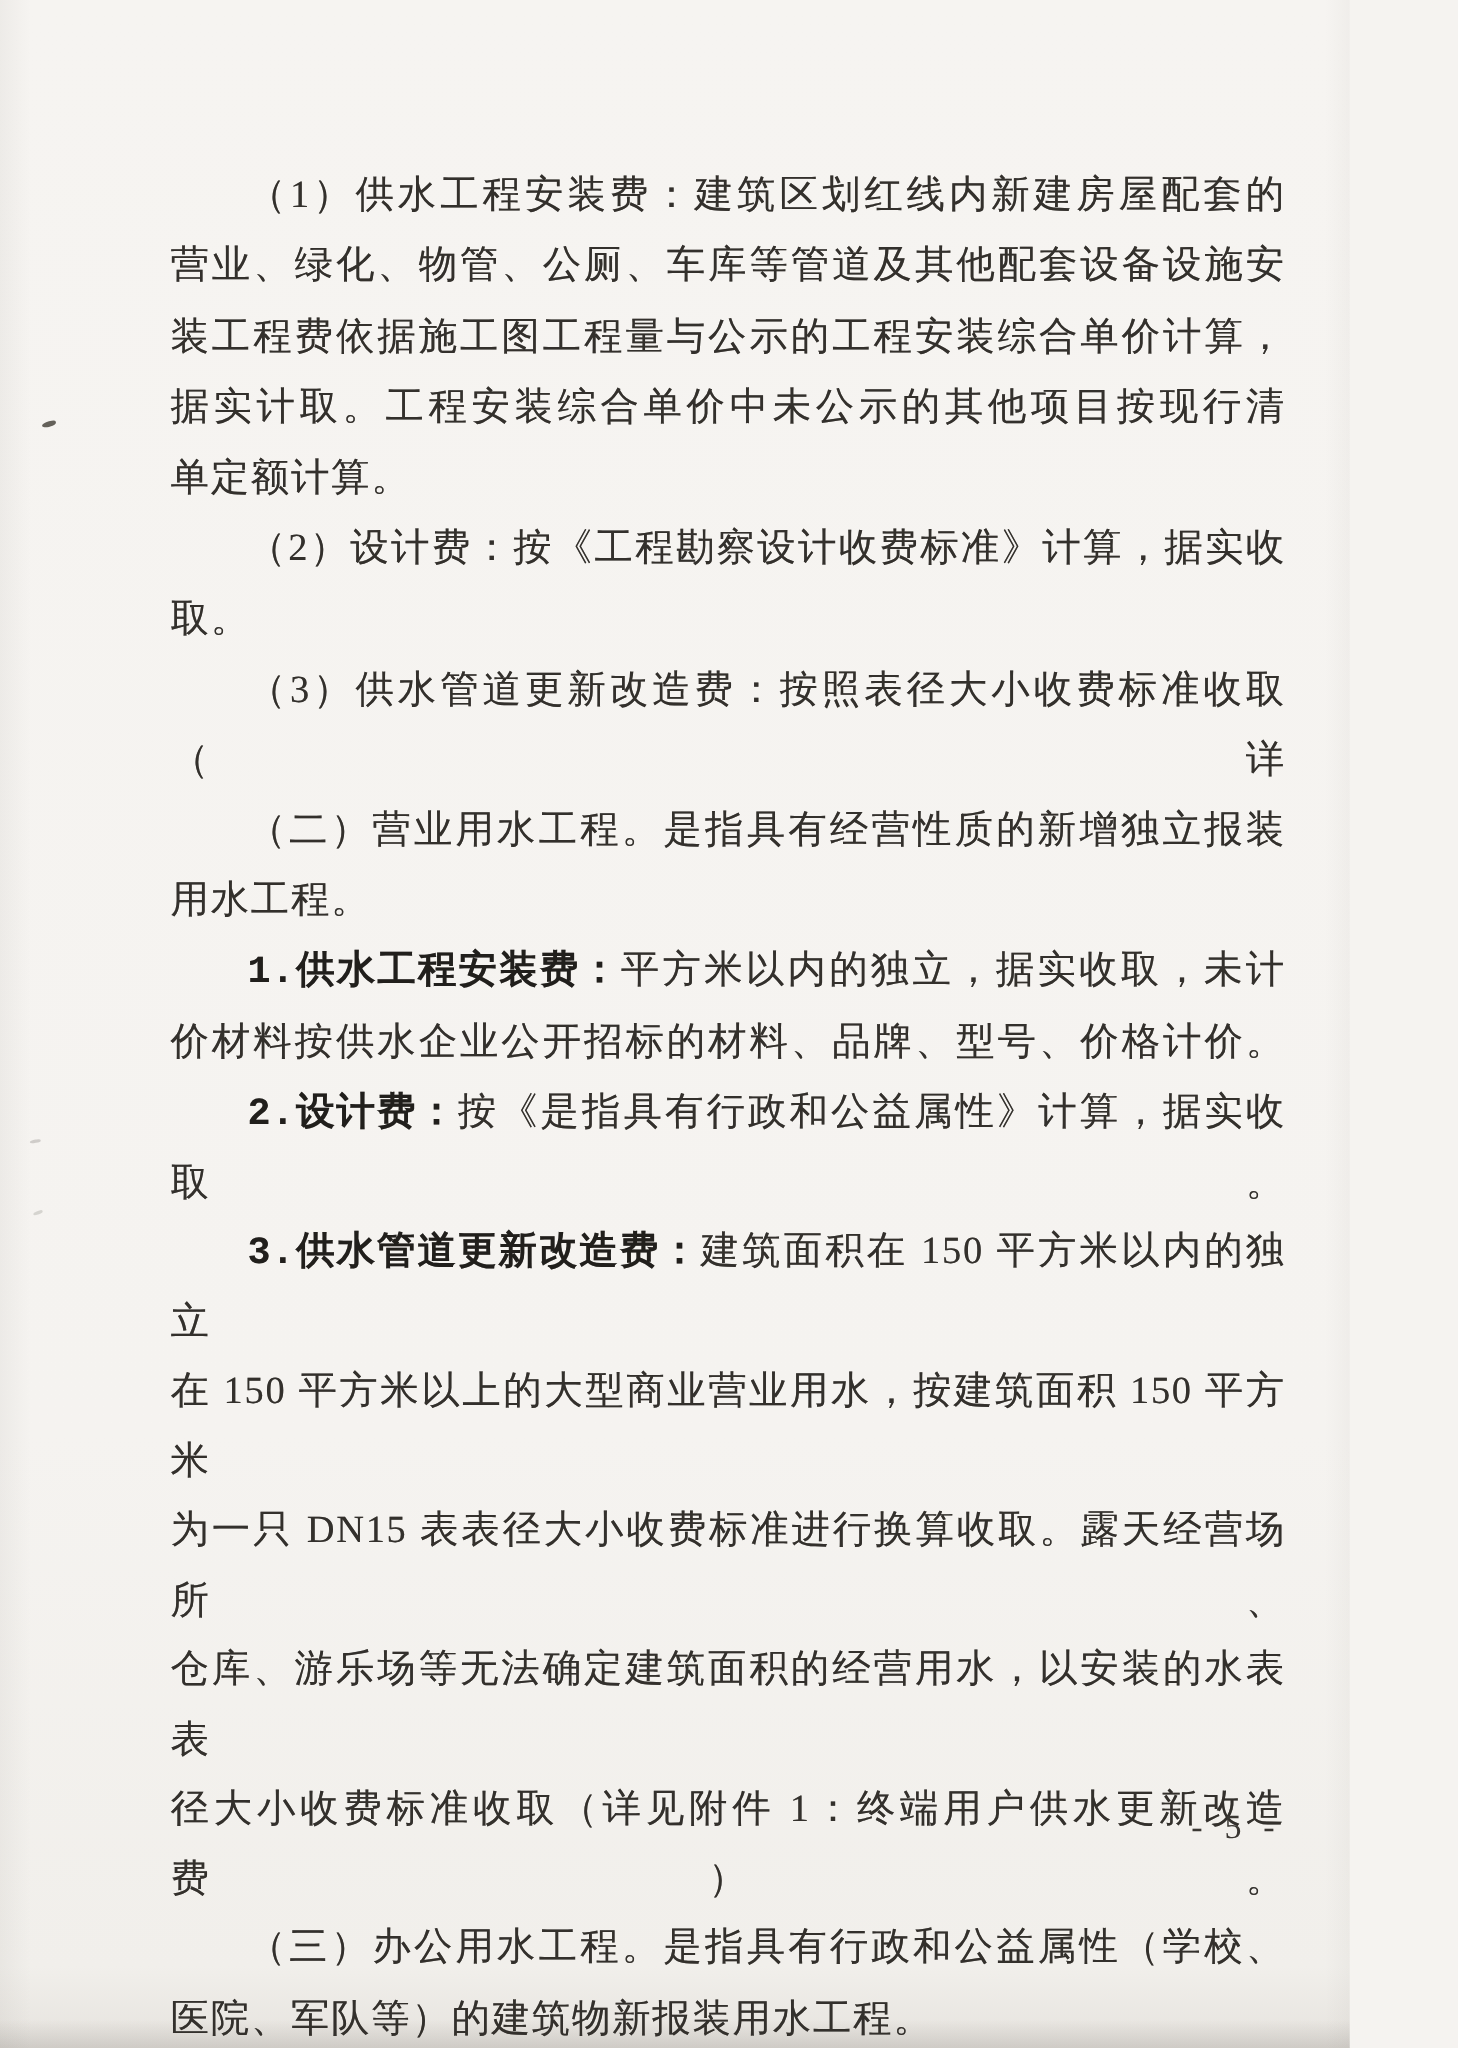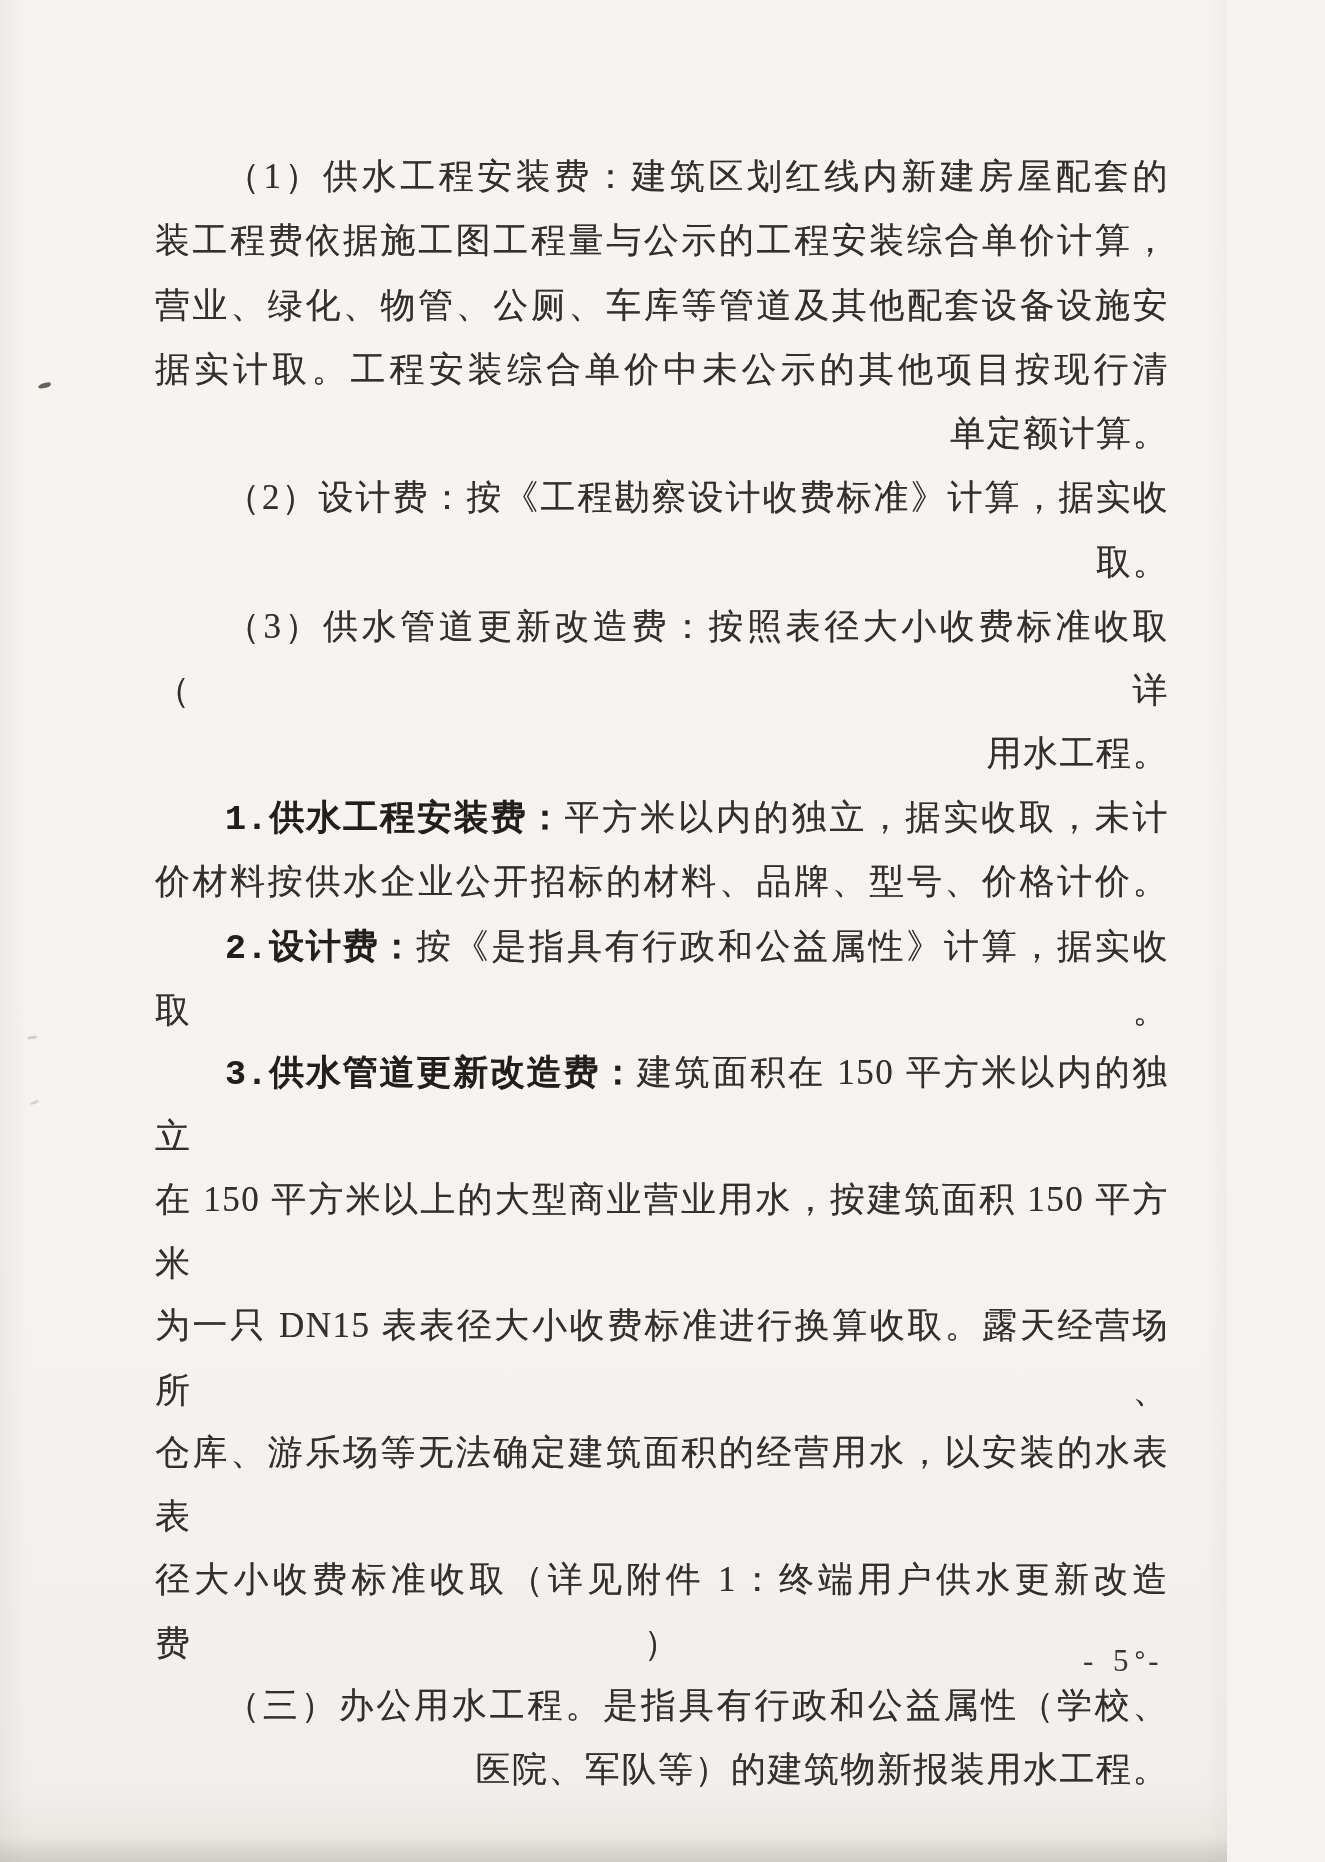--- a/index.html
+++ b/index.html
@@ -35,21 +35,21 @@
     position: absolute;
     left: 155px;
     top: 146px;
     width: 1014px;
   }
   .line {
     font-size: 35px;
     line-height: 62.3px;
     letter-spacing: 1.5px;
     white-space: nowrap;
-    text-align: right;
+    text-align: left;
     color: #33302c;
     text-shadow: 0 0 0.4px rgba(51,48,44,0.55);
   }
   .line.fill {
     white-space: normal;
     text-align: justify;
     text-align-last: justify;
     text-justify: inter-character;
   }
   .line.indent {
@@ -83,27 +83,28 @@
 <body>
 
 <div class="page">
 
   <div class="smudge s1"></div>
   <div class="smudge s2"></div>
   <div class="smudge s3"></div>
 
   <div class="textblock">
     <div class="line fill indent"><span class="lead"></span><span>（1）供水工程安装费：建筑区划红线内新建房屋配套的</span></div>
+    <div class="line fill"><span class="lead"></span><span>营业、绿化、物管、公厕、车库等管道及其他配套设备设施安</span></div>
     <div class="line fill"><span class="lead"></span><span>装工程费依据施工图工程量与公示的工程安装综合单价计算，</span></div>
-    <div class="line fill"><span class="lead"></span><span>营业、绿化、物管、公厕、车库等管道及其他配套设备设施安</span></div>
     <div class="line fill"><span class="lead"></span><span>据实计取。工程安装综合单价中未公示的其他项目按现行清</span></div>
     <div class="line"><span class="lead"></span><span>单定额计算。</span></div>
     <div class="line fill indent"><span class="lead"></span><span>（2）设计费：按《工程勘察设计收费标准》计算，据实收</span></div>
     <div class="line"><span class="lead"></span><span>取。</span></div>
     <div class="line fill indent"><span class="lead"></span><span>（3）供水管道更新改造费：按照表径大小收费标准收取（详</span></div>
+    <div class="line fill indent"><span class="lead"></span><span>（二）营业用水工程。是指具有经营性质的新增独立报装</span></div>
     <div class="line"><span class="lead"></span><span>用水工程。</span></div>
     <div class="line fill indent"><span class="lead">1.供水工程安装费：</span><span>平方米以内的独立，据实收取，未计</span></div>
     <div class="line fill"><span class="lead"></span><span>价材料按供水企业公开招标的材料、品牌、型号、价格计价。</span></div>
     <div class="line fill indent"><span class="lead">2.设计费：</span><span>按《是指具有行政和公益属性》计算，据实收取。</span></div>
     <div class="line fill indent"><span class="lead">3.供水管道更新改造费：</span><span>建筑面积在 150 平方米以内的独立</span></div>
     <div class="line fill"><span class="lead"></span><span>在 150 平方米以上的大型商业营业用水，按建筑面积 150 平方米</span></div>
     <div class="line fill"><span class="lead"></span><span>为一只 DN15 表表径大小收费标准进行换算收取。露天经营场所、</span></div>
     <div class="line fill"><span class="lead"></span><span>仓库、游乐场等无法确定建筑面积的经营用水，以安装的水表表</span></div>
     <div class="line fill"><span class="lead"></span><span>径大小收费标准收取（详见附件 1：终端用户供水更新改造费）。</span></div>
     <div class="line fill indent"><span class="lead"></span><span>（三）办公用水工程。是指具有行政和公益属性（学校、</span></div>

